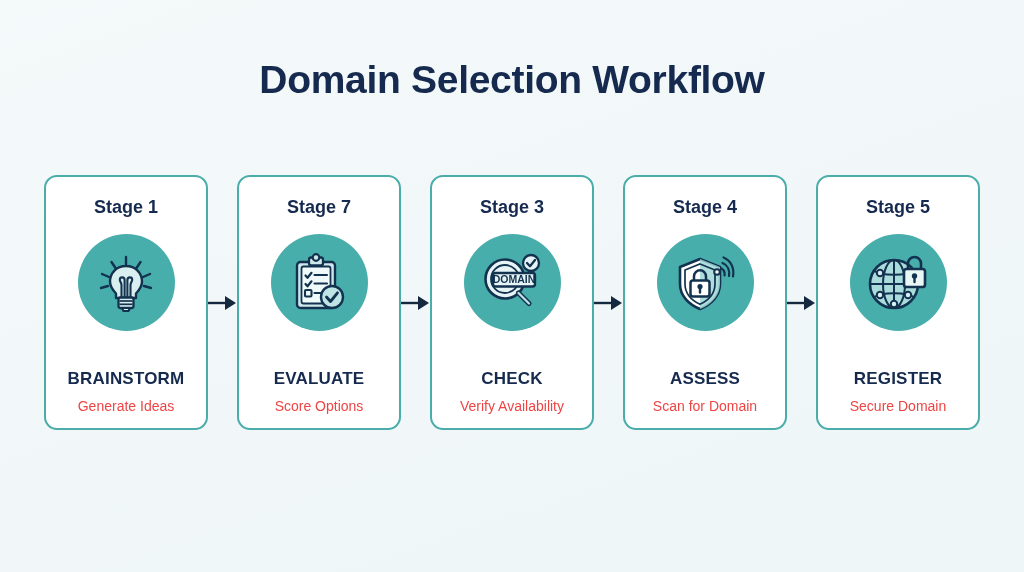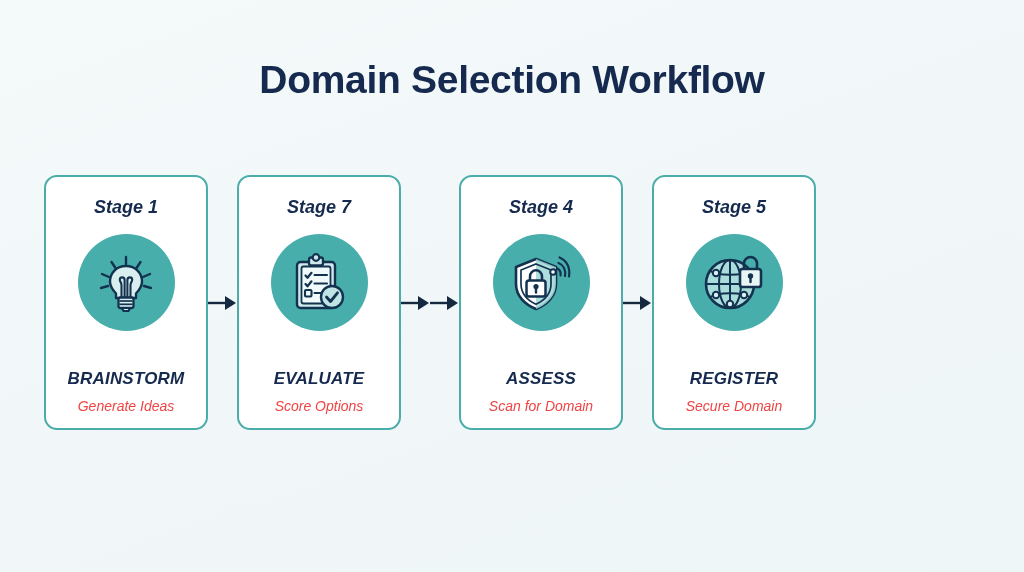--- a/index.html
+++ b/index.html
@@ -32,22 +32,21 @@
     letter-spacing: -0.3px;
   }
   .flow {
     position: absolute;
     top: 175px;
     left: 44px;
     width: 936px;
     height: 275px;
     display: flex;
     align-items: stretch;
-    justify-content: flex-start;
-    font-style: italic;
+    justify-content: center;
   }
   .card {
     position: relative;
     width: 164px;
     height: 255px;
     background: #ffffff;
     border: 2px solid #4aada9;
     border-radius: 13px;
     box-sizing: border-box;
     display: flex;
@@ -169,20 +168,39 @@
 
     <div class="connector">
       <span>
         <svg width="29" height="20" viewBox="0 0 29 20">
           <line x1="0" y1="10" x2="19" y2="10" stroke="#14283f" stroke-width="2.4"></line>
           <path d="M17 3 L28 10 L17 17 Z" fill="#14283f"></path>
         </svg>
       </span>
     </div>
 
+    <div class="card">
+      <div class="stage-label">Stage 3</div>
+      <div class="icon-circle">
+        <span>
+          <svg width="66" height="62" viewBox="0 0 66 62">
+            <circle cx="26" cy="27" r="19.5" fill="#e6f4f5" stroke="#13324f" stroke-width="2.6"></circle>
+            <circle cx="26" cy="27" r="14" fill="none" stroke="#13324f" stroke-width="1.8"></circle>
+            <line x1="39.5" y1="41" x2="50" y2="51.5" stroke="#13324f" stroke-width="5.2" stroke-linecap="round"></line>
+            <line x1="39.5" y1="41" x2="50" y2="51.5" stroke="#bfe4e5" stroke-width="2.2" stroke-linecap="round"></line>
+            <rect x="14" y="21" width="42" height="13.5" rx="2.5" fill="#e6f4f5" stroke="#13324f" stroke-width="2.4"></rect>
+            <text x="35" y="31.2" text-anchor="middle" font-family="'Liberation Sans', sans-serif" font-size="10.5" font-weight="bold" fill="#13324f">DOMAIN</text>
+            <circle cx="52" cy="11" r="8" fill="#e6f4f5" stroke="#13324f" stroke-width="2.3"></circle>
+            <path d="M48 11 L51 14.2 L56 8" fill="none" stroke="#13324f" stroke-width="2.3" stroke-linecap="round" stroke-linejoin="round"></path>
+          </svg>
+        </span>
+      </div>
+      <div class="action">CHECK</div>
+      <div class="desc">Verify Availability</div>
+    </div>
 
     <div class="connector">
       <span>
         <svg width="29" height="20" viewBox="0 0 29 20">
           <line x1="0" y1="10" x2="19" y2="10" stroke="#14283f" stroke-width="2.4"></line>
           <path d="M17 3 L28 10 L17 17 Z" fill="#14283f"></path>
         </svg>
       </span>
     </div>
 

